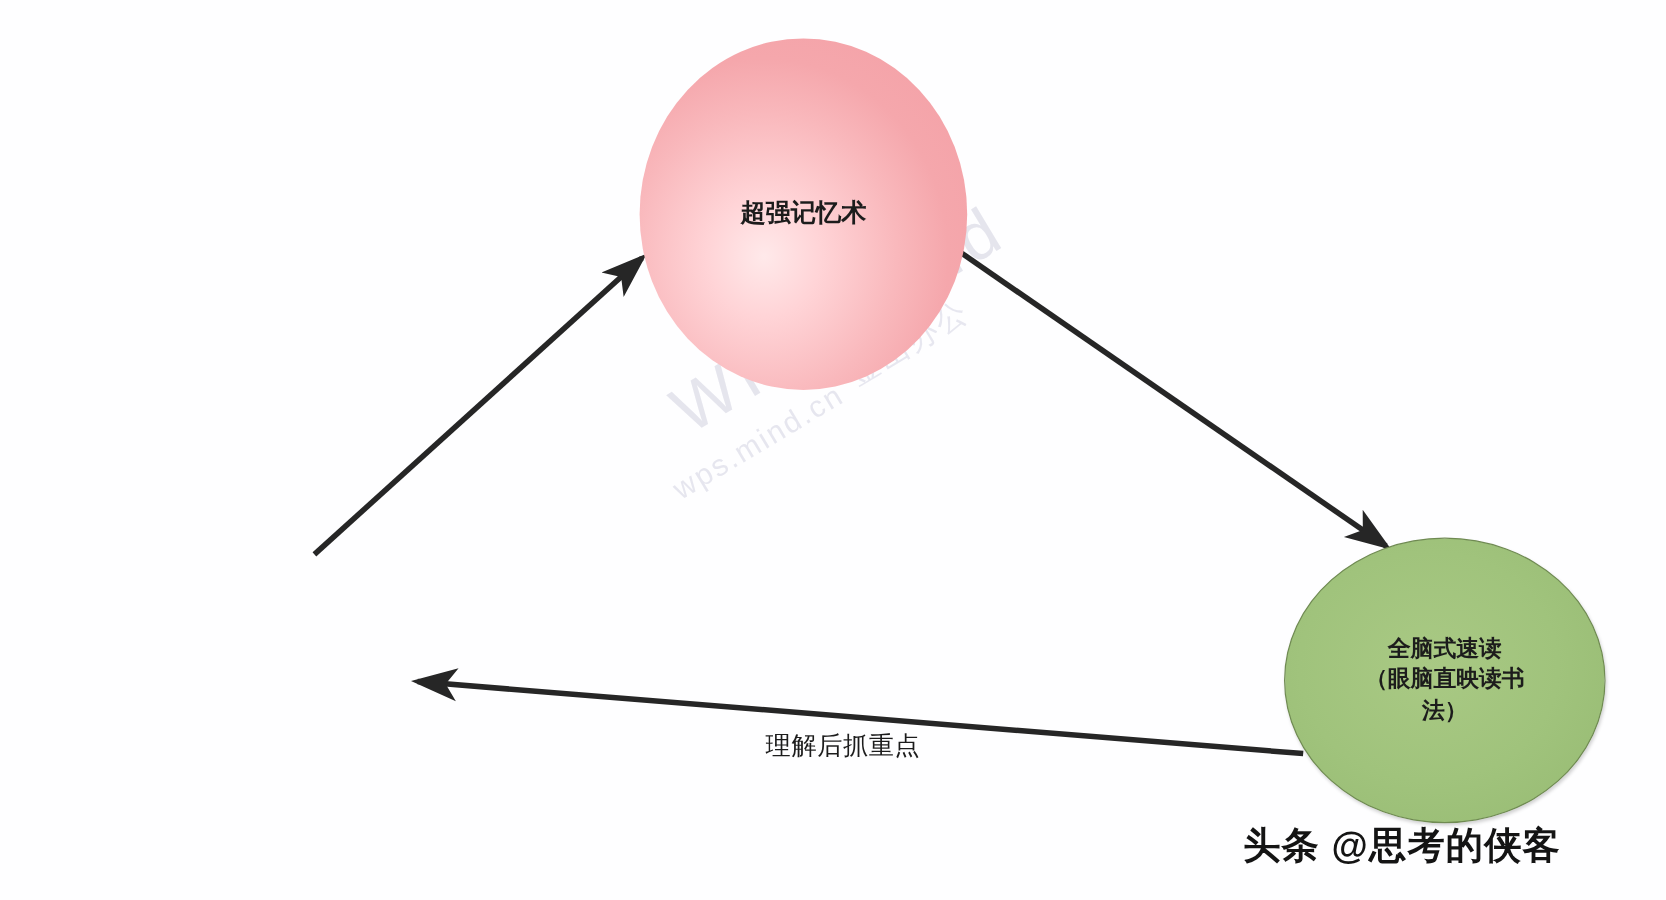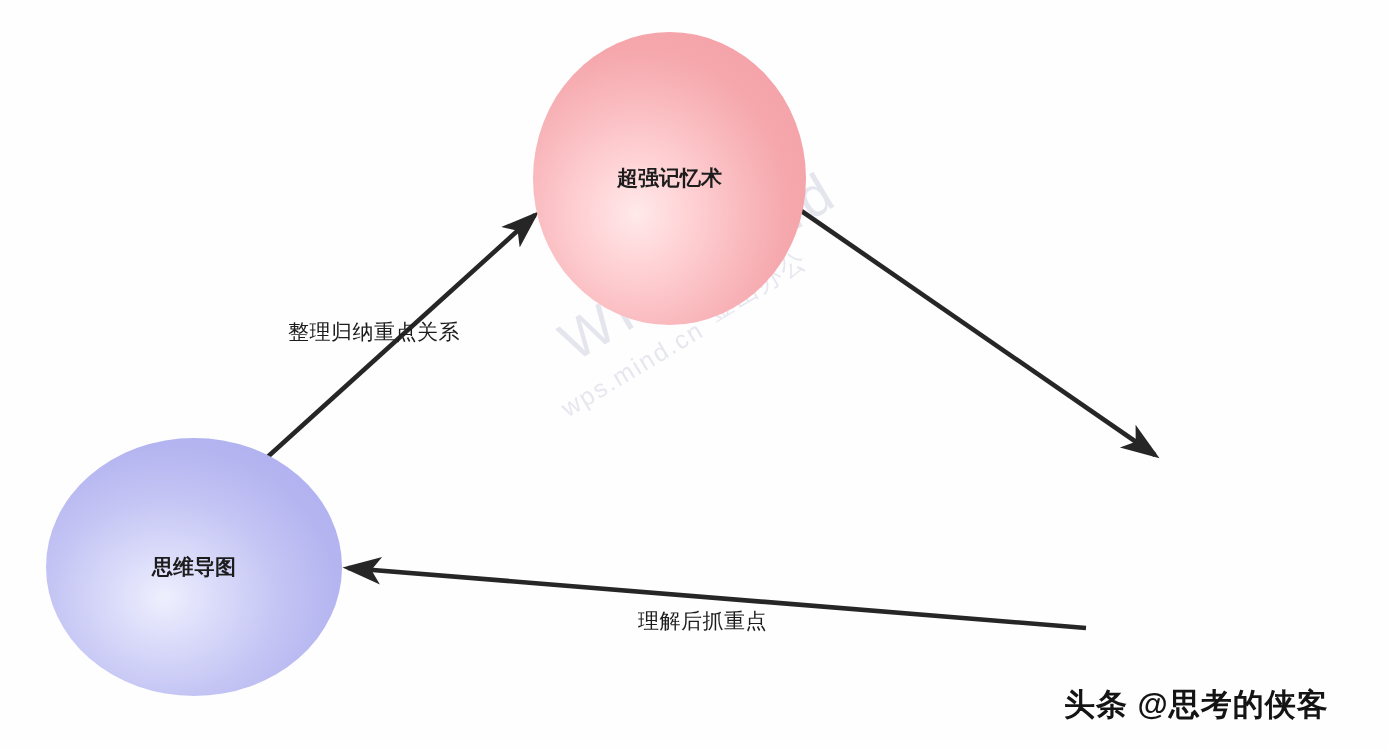--- a/index.html
+++ b/index.html
@@ -134,21 +134,21 @@
     background: transparent;
     letter-spacing: .5px;
   }
   .lbl-organize { left: 288px; top: 318px; }
   .lbl-memorize { left: 868px; top: 304px; }
   .lbl-grasp    { left: 638px; top: 595px; margin-top: 12px; }
 
   
   .attribution {
     position: absolute;
-    left: 1064px;
+    left: 1036px;
     top: 684px;
     font-size: 31px;
     font-weight: bold;
     color: #141414;
     white-space: nowrap;
     letter-spacing: 1px;
   }
 </style>
 </head>
 <body>
@@ -170,24 +170,25 @@
 
     <line x1="800" y1="210" x2="1155" y2="455" stroke="#262626" stroke-width="4.6" marker-end="url(#arrowhead)"></line>
 
     <line x1="1086" y1="628" x2="348" y2="568" stroke="#262626" stroke-width="4.6" marker-end="url(#arrowhead)"></line>
   </svg>
 
   <div class="node node-memory">
     <span class="node-label">超强记忆术</span>
   </div>
 
-  <div class="node node-mindmap">
-    <span class="node-label">思维导图</span>
+
+  <div class="node node-speedread">
+    <span class="node-label">全脑式速读
+（眼脑直映读书
+法）</span>
   </div>
 
 
-
-  <div class="edge-label lbl-organize">整理归纳重点关系</div>
   <div class="edge-label lbl-grasp">理解后抓重点</div>
 
   <div class="attribution">头条 @思考的侠客</div>
 
 </div>
 
 </body></html>

